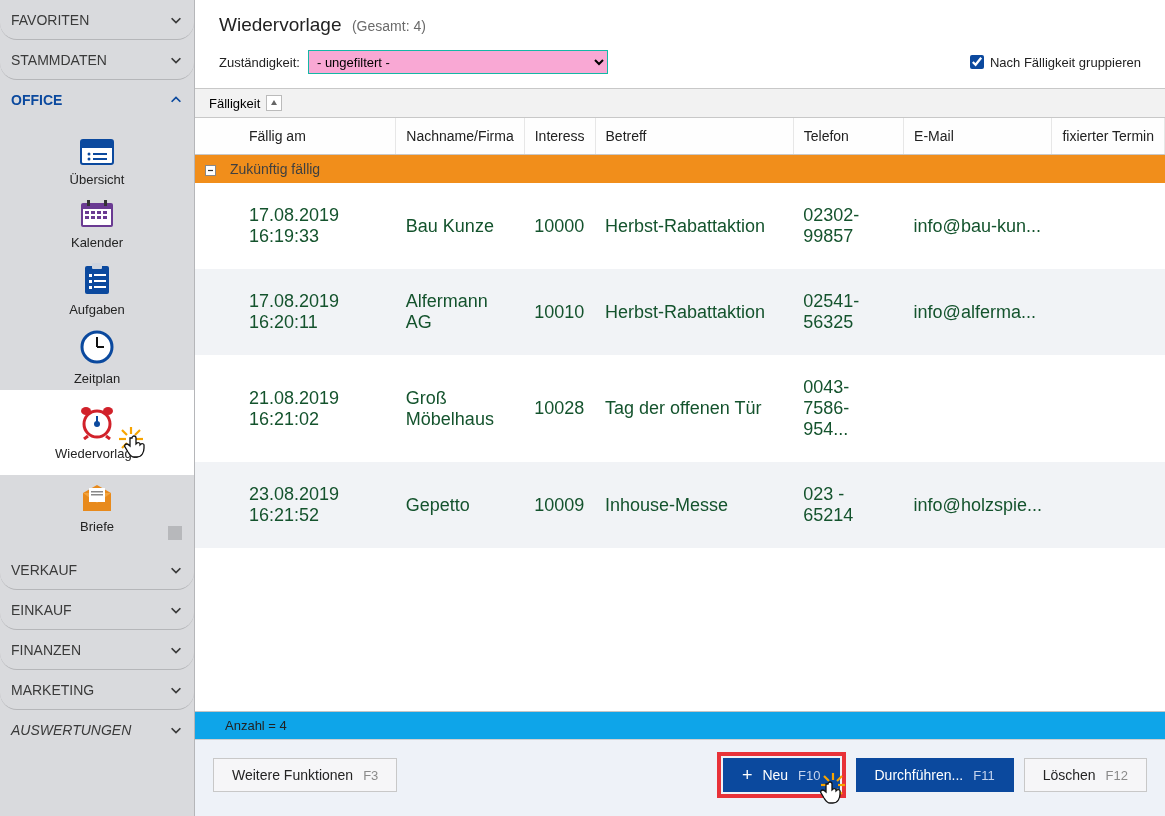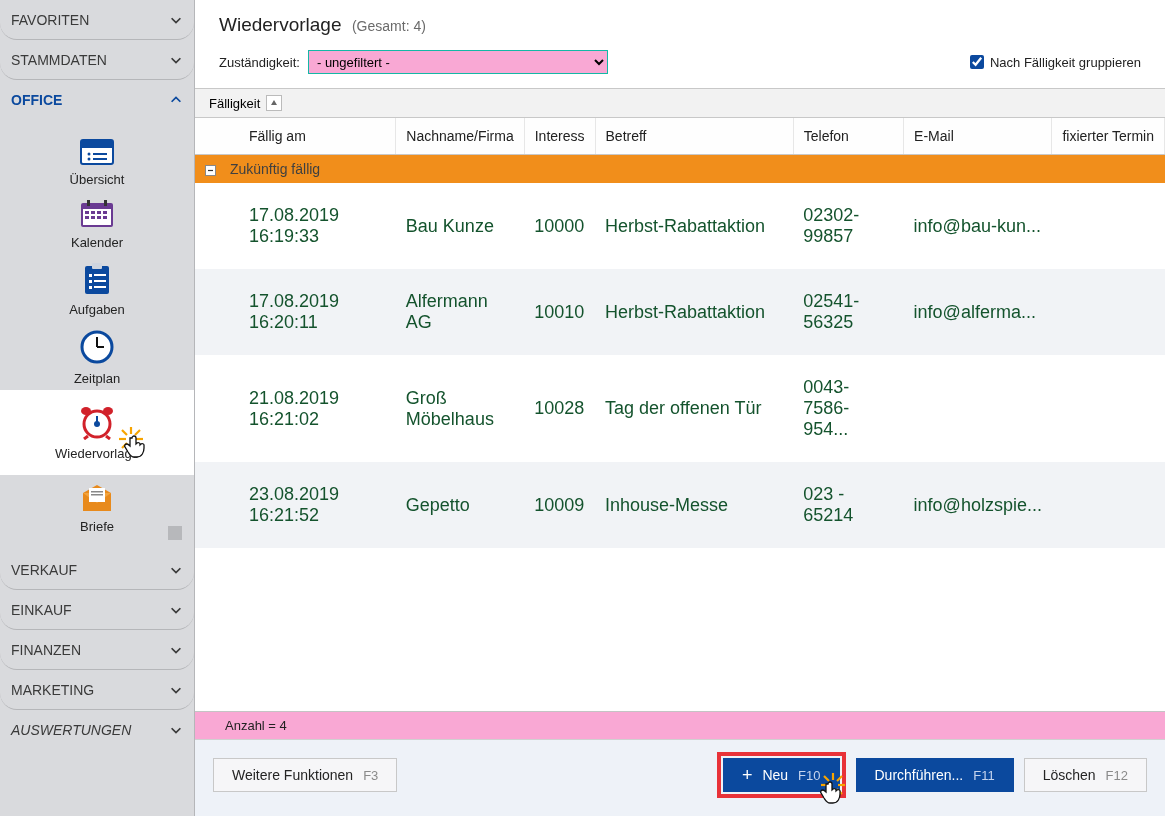--- a/index.html
+++ b/index.html
@@ -45,21 +45,21 @@
   tr.datarow td:first-child { padding-left: 34px; width: auto; }
   col.c-blank { width: 20px; }
   col.c-date { width: 170px; }
   col.c-name { width: 128px; }
   col.c-int  { width: 60px; }
   col.c-sub  { width: 220px; }
   col.c-tel  { width: 120px; }
   col.c-mail { width: 140px; }
   col.c-fix  { width: auto; }
 
-  .statusbar { background: #f9a8d4; border-top: 1px solid #c4c4c4; font-size: 13px; color: #222; padding: 6px 30px; }
+  .statusbar { background: #0ea5e9; border-top: 1px solid #c4c4c4; font-size: 13px; color: #222; padding: 6px 30px; }
   .footer { background: #eef2f8; border-top: 1px solid #d0d0d0; padding: 12px 18px 18px 18px; display: flex; gap: 10px; align-items: center; position: relative; }
   .btn { display: inline-flex; align-items: center; gap: 10px; height: 34px; padding: 0 18px; background: #f6f6f8; border: 1px solid #c8c8c8; color: #242424; font-size: 14px; cursor: pointer; }
   .btn .keyhint { color: #8a8a8a; font-size: 13px; }
   .blue { background: #0b499e; border: 1px solid #0b499e; color: #fff; }
   .blue .keyhint { color: #c5d4ee; }
   .highlightbox { border: 4px solid #e83238; padding: 2px; display: inline-flex; }
   .footer .spacer { flex: 1; }
   .plus { font-size: 18px; font-weight: 400; }
 
   

